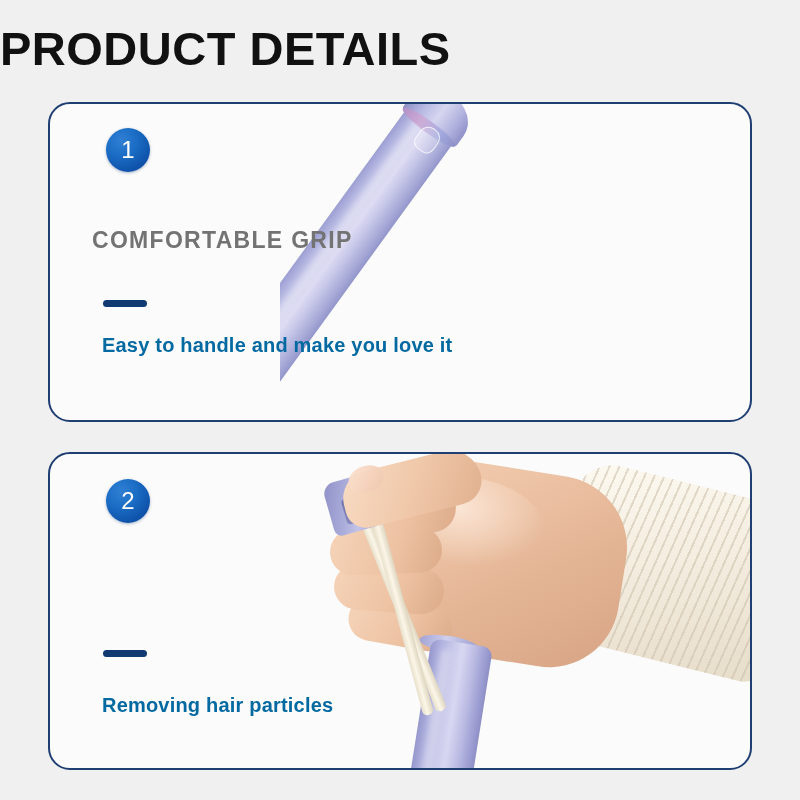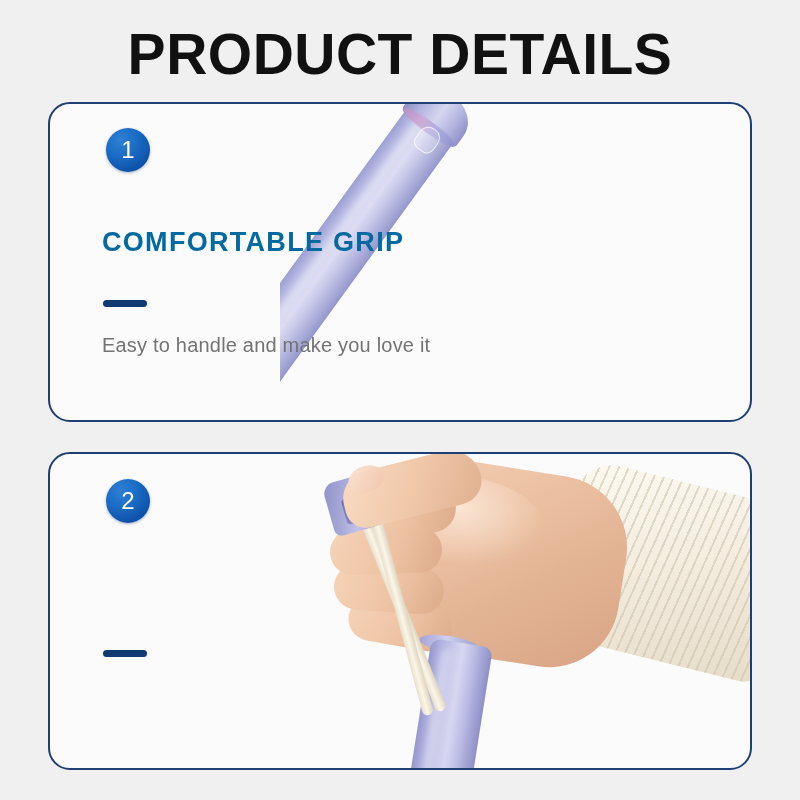--- a/index.html
+++ b/index.html
@@ -21,22 +21,22 @@
     width: 800px;
     height: 800px;
   }
 
   
   .page-title {
     position: absolute;
     top: 22px;
     left: 0;
     width: 800px;
-    text-align: center;
-    font-size: 57px;
+    text-align: left;
+    font-size: 47px;
     font-weight: 700;
     letter-spacing: 0.5px;
     color: #111111;
     line-height: 1.15;
     white-space: nowrap;
   }
 
   
   .card {
     position: absolute;
@@ -70,48 +70,48 @@
     align-items: center;
     justify-content: center;
     line-height: 1;
     box-shadow: 0 1px 3px rgba(12, 50, 110, 0.35);
   }
   .card--one .badge { left: 56px; top: 24px; }
   .card--two .badge { left: 56px; top: 25px; }
 
   .headline {
     position: absolute;
-    left: 52px;
-    font-size: 27px;
+    left: 42px;
+    font-size: 23px;
     font-weight: 700;
     letter-spacing: 1.3px;
-    color: #0369a1;
+    color: #737373;
     white-space: nowrap;
   }
   .card--one .headline { top: 123px; }
   .card--two .headline { top: 122px; }
 
   .dash {
     position: absolute;
     left: 53px;
     width: 44px;
     height: 7px;
     border-radius: 4px;
     background: #123a72;
   }
   .card--one .dash { top: 196px; }
   .card--two .dash { top: 196px; }
 
   .subline {
     position: absolute;
     left: 52px;
     font-size: 20px;
-    font-weight: 400;
+    font-weight: 700;
     letter-spacing: 0.2px;
-    color: #737373;
+    color: #0369a1;
     white-space: nowrap;
   }
   .card--one .subline { top: 230px; }
   .card--two .subline { top: 240px; }
 
   
   .art1 {
     position: absolute;
     right: 0;
     top: 0;
@@ -402,17 +402,18 @@
         <div class="prong prong-a"></div>
         <div class="prong prong-b"></div>
         <div class="clip-head"></div>
         <div class="clip-slot"></div>
         <div class="thumb"></div>
         <div class="thumb-nail"></div>
       </div>
 
       <div class="badge">2</div>
       <div class="dash"></div>
+      <div class="subline">Removing hair particles</div>
 
     </div>
   </div>
 
 </div>
 
 </body></html>

